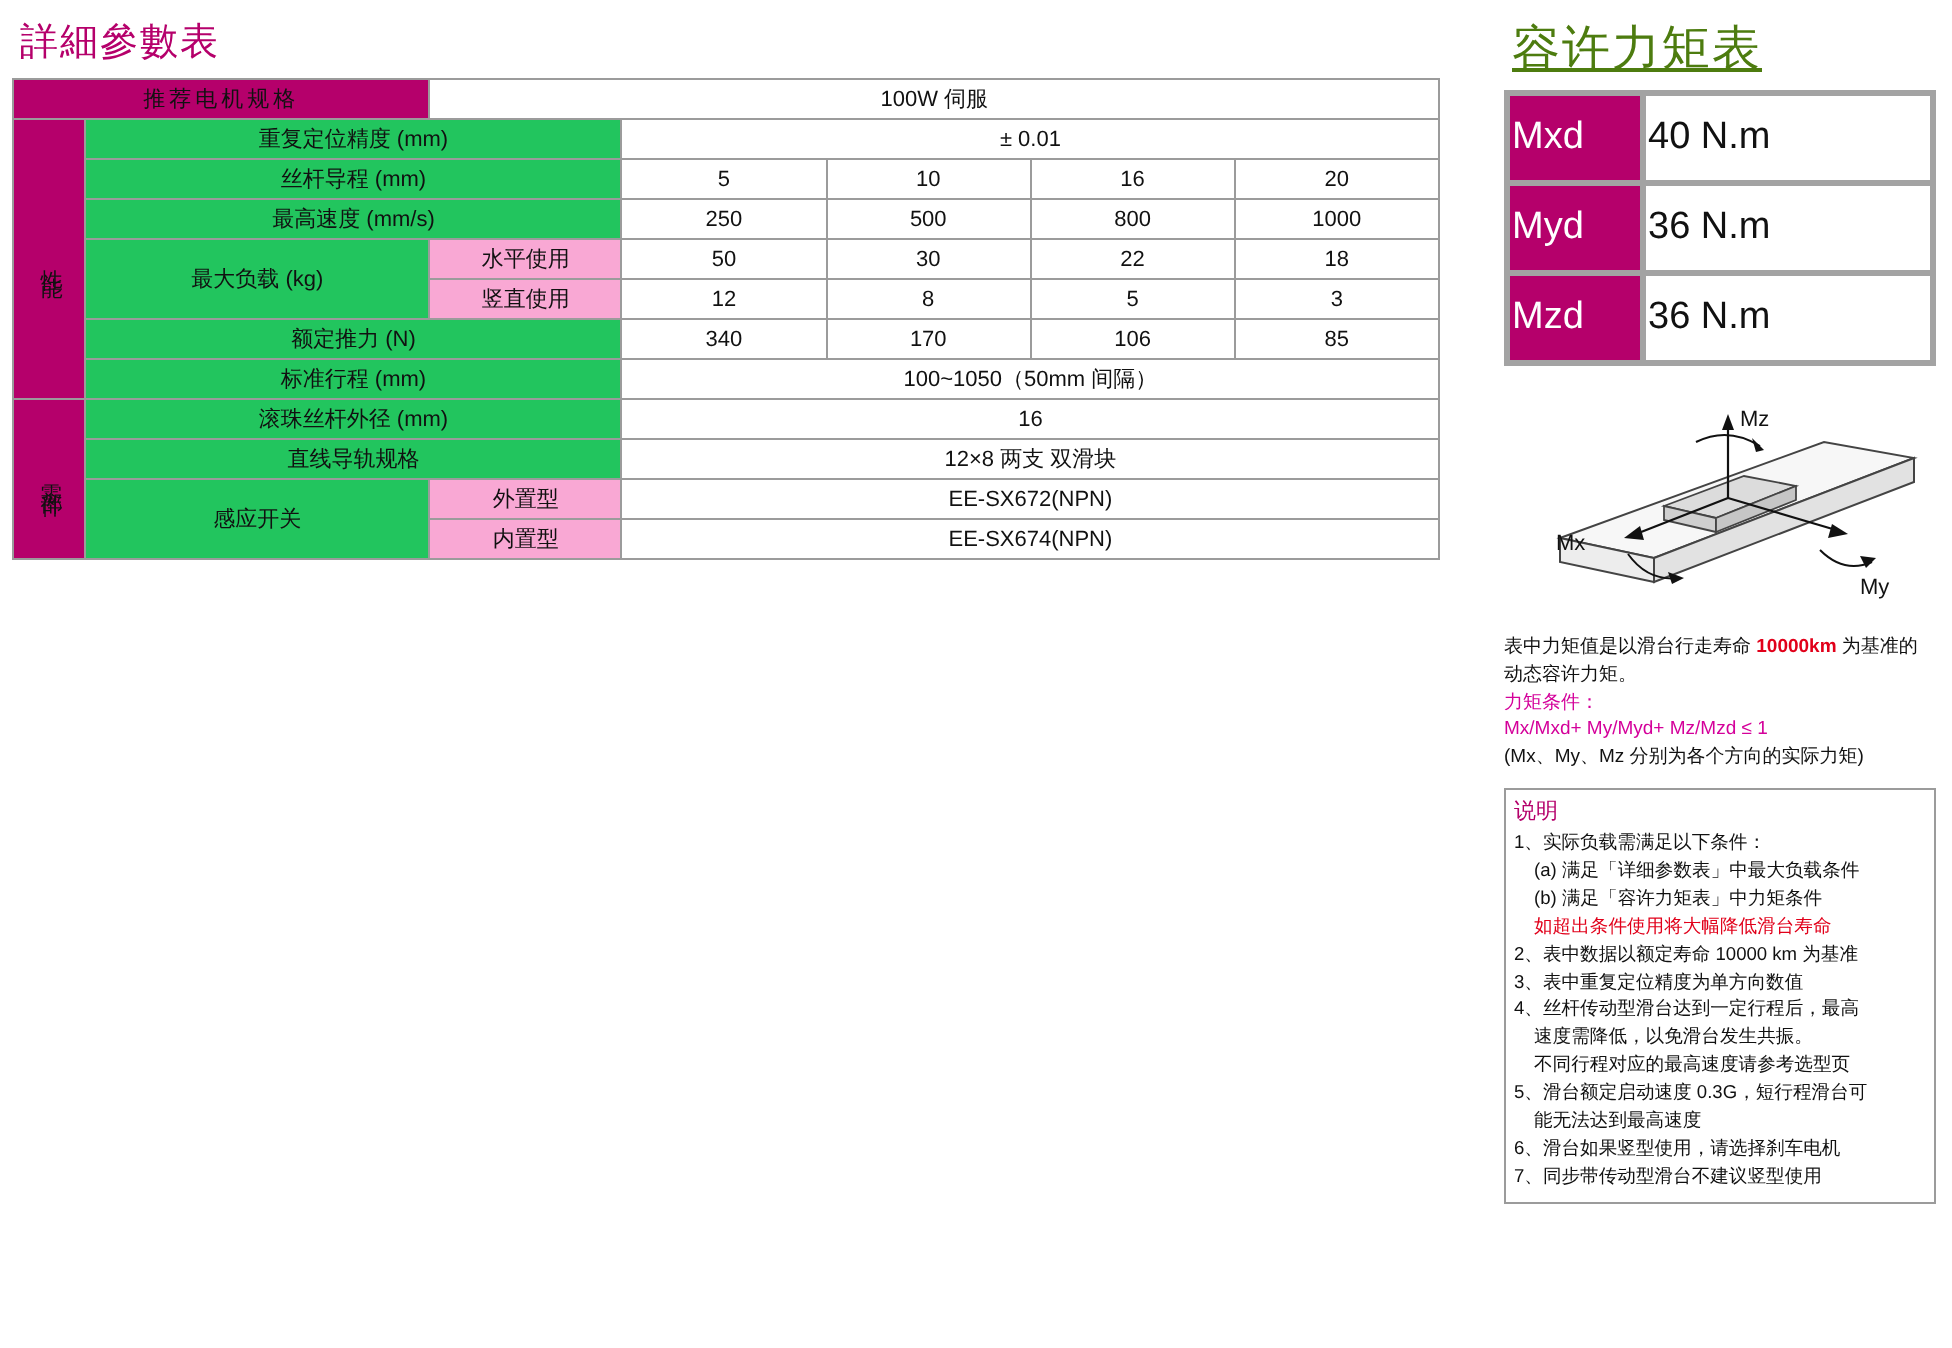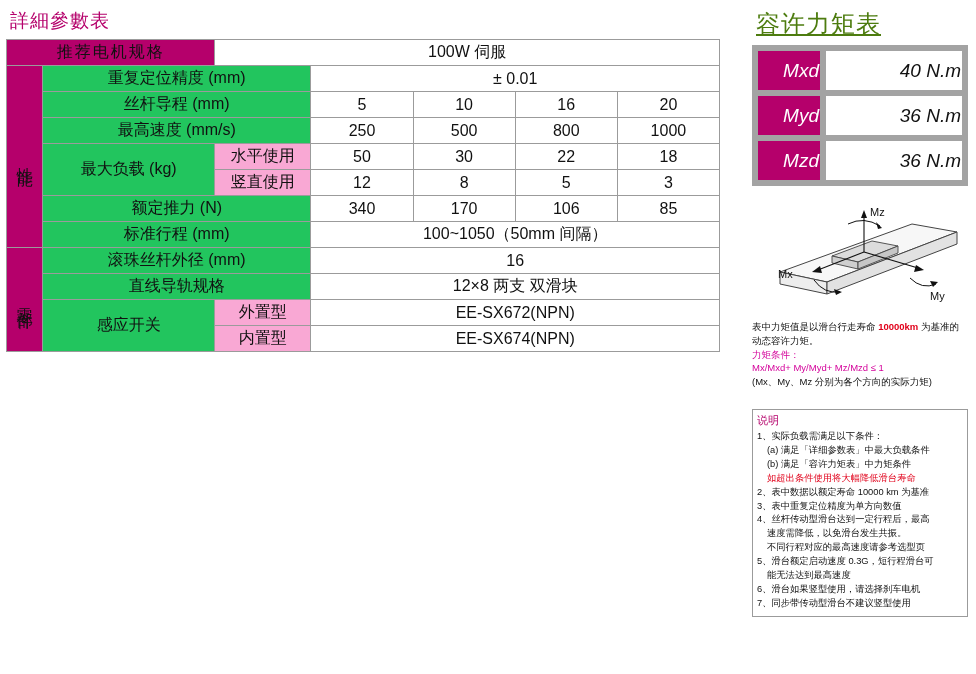--- a/index.html
+++ b/index.html
@@ -24,21 +24,21 @@
   }
   table.spec {
     border-collapse: collapse;
     width: 714px;
     table-layout: fixed;
   }
   table.spec td {
     border: 1px solid #9b9b9b;
     text-align: center;
     vertical-align: middle;
-    font-size: 16px;
+    font-size: 11px;
     color: #111;
     padding: 2px 3px;
   }
   
   .cat {
     background: #b5006b;
     color: #ffffff;
     font-size: 23px;
     width: 36px;
     letter-spacing: 3px;
@@ -78,26 +78,25 @@
     padding: 2px 2px 5px 4px;
     letter-spacing: 1px;
     text-decoration: underline;
   }
   table.torque {
     border-collapse: collapse;
     width: 216px;
     table-layout: fixed;
   }
   table.torque td {
-    border: 6px solid #a3a3a3;
+    border: 3px solid #a3a3a3;
     height: 45px;
-    text-align: right;
+    text-align: left;
     font-size: 19px;
     color: #111;
-    font-style: italic;
   }
   table.torque td.k {
     background: #b5006b;
     color: #fff;
     width: 68px;
     font-size: 19px;
   }
 
   .diagram {
     position: relative;
@@ -108,21 +107,21 @@
     font-size: 9.5px;
     line-height: 1.45;
     color: #111;
     margin-top: 6px;
     width: 216px;
   }
   .note-block .pink { color: #d4009a; }
   .note-block .red { color: #e1001a; font-weight: bold; }
 
   .desc-box {
-    margin-top: 20px;
+    margin-top: 8px;
     width: 216px;
     border: 1px solid #9b9b9b;
     padding: 3px 4px 5px 4px;
   }
   .desc-title { color:#b5006b; font-size: 11px; margin-bottom: 2px;}
   .desc-list { font-size: 9.3px; line-height: 1.5; color: #111; }
   .desc-list .red { color: #e1001a; }
   .desc-list div { white-space: nowrap; }
   .indent { padding-left: 10px; }
 </style>

